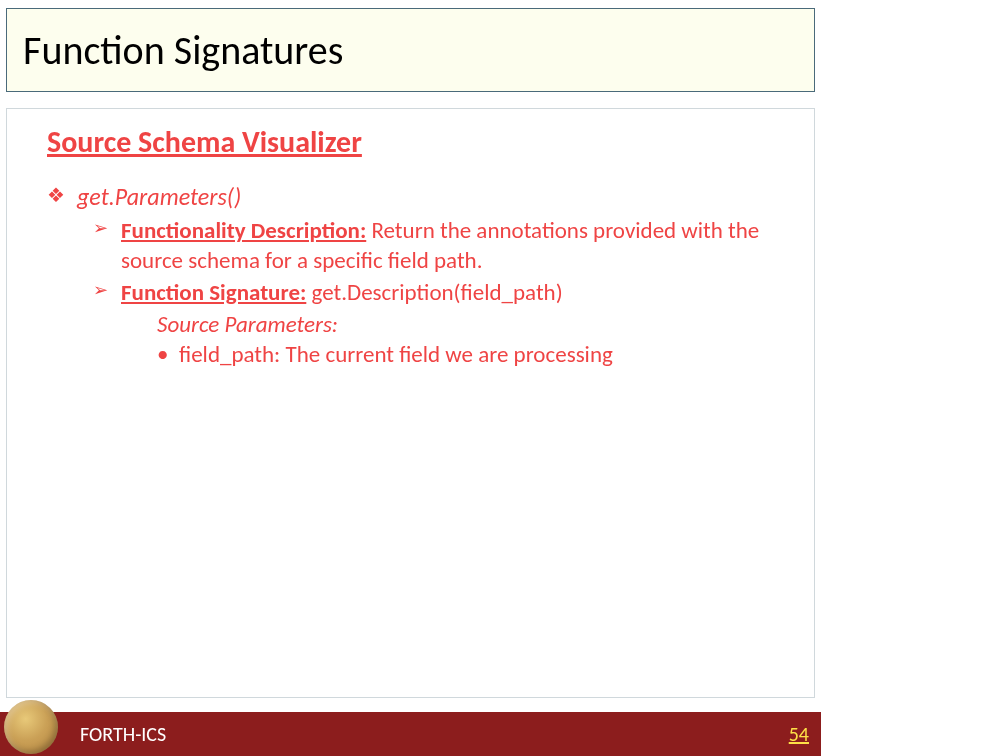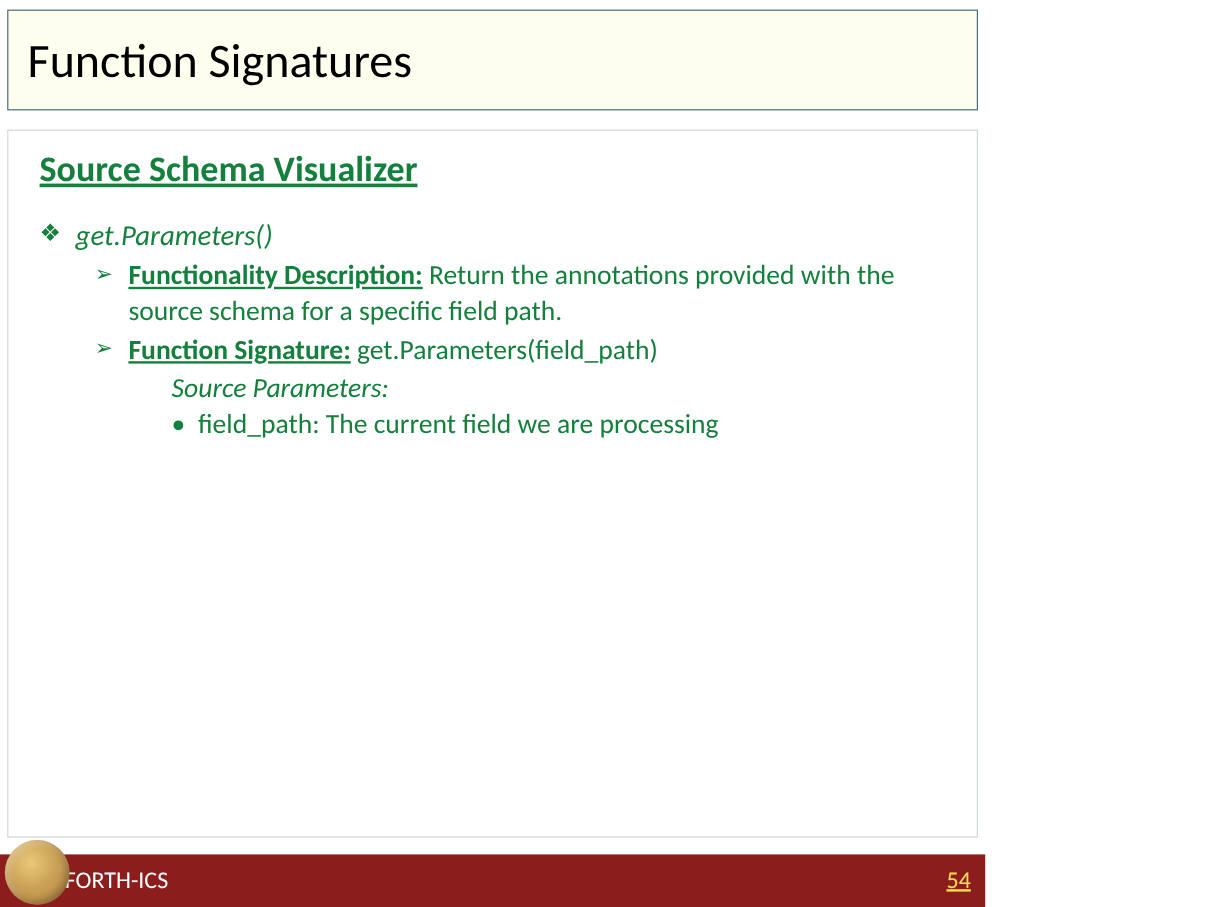--- a/index.html
+++ b/index.html
@@ -14,22 +14,22 @@
     display: flex;
     align-items: center;
     padding-left: 16px;
   }
   .title-box span { font-size: 40px; color: #000; }
   .body-box {
     position: absolute;
     top: 108px; left: 6px; right: 6px;
     bottom: 58px;
     border: 1px solid #d0d8dc;
-    padding: 14px 26px 10px 26px;
-    color: #15803d;
+    padding: 14px 26px 10px 40px;
+    color: #ef4444;
   }
   .section-title {
     font-size: 30px;
     font-weight: bold;
     text-decoration: underline;
     margin-bottom: 22px;
   }
   .l1 { display: flex; align-items: flex-start; margin-bottom: 4px; }
   .l1 .bullet { font-size: 20px; width: 30px; flex: 0 0 30px; line-height: 1.3; }
   .l1 .txt { font-size: 24px; font-style: italic; line-height: 1.25; }
@@ -49,21 +49,21 @@
     background: #8c1d1d;
   }
   .footer-inner {
     position: absolute;
     left: 54px; right: 0; bottom: 0; top: 0;
     display: flex;
     align-items: center;
     justify-content: space-between;
     padding-right: 12px;
   }
-  .footer-label { color: #fff; font-size: 20px; margin-left: 0; }
+  .footer-label { color: #fff; font-size: 20px; margin-left: 26px; }
   .footer-page { color: #fde047; font-size: 20px; text-decoration: underline; }
   .logo-disc {
     position: absolute;
     left: 4px; bottom: 2px;
     width: 54px; height: 54px;
     border-radius: 50%;
     background: radial-gradient(circle at 40% 35%, #e8c979 0%, #caa056 45%, #b4843f 100%);
     box-shadow: inset -3px -3px 6px rgba(0,0,0,0.25), inset 3px 3px 6px rgba(255,255,255,0.3);
   }
 </style>
@@ -87,21 +87,21 @@
     <div class="l2">
       <div class="bullet">➢</div>
       <div class="txt">
         <span class="label">Functionality Description:</span><span> Return the annotations provided with the source schema for a specific field path.</span>
       </div>
     </div>
 
     <div class="l2">
       <div class="bullet">➢</div>
       <div class="txt">
-        <span class="label">Function Signature:</span><span> get.Parameters(field_path)</span>
+        <span class="label">Function Signature:</span><span> get.Description(field_path)</span>
       </div>
     </div>
 
     <div class="l3-block">
       <div class="ip-head">Source Parameters:</div>
       <div class="ip-item">
         <div class="dot">•</div>
         <div>
           <span>field_path:</span><span> The current field we are processing</span>
         </div>

